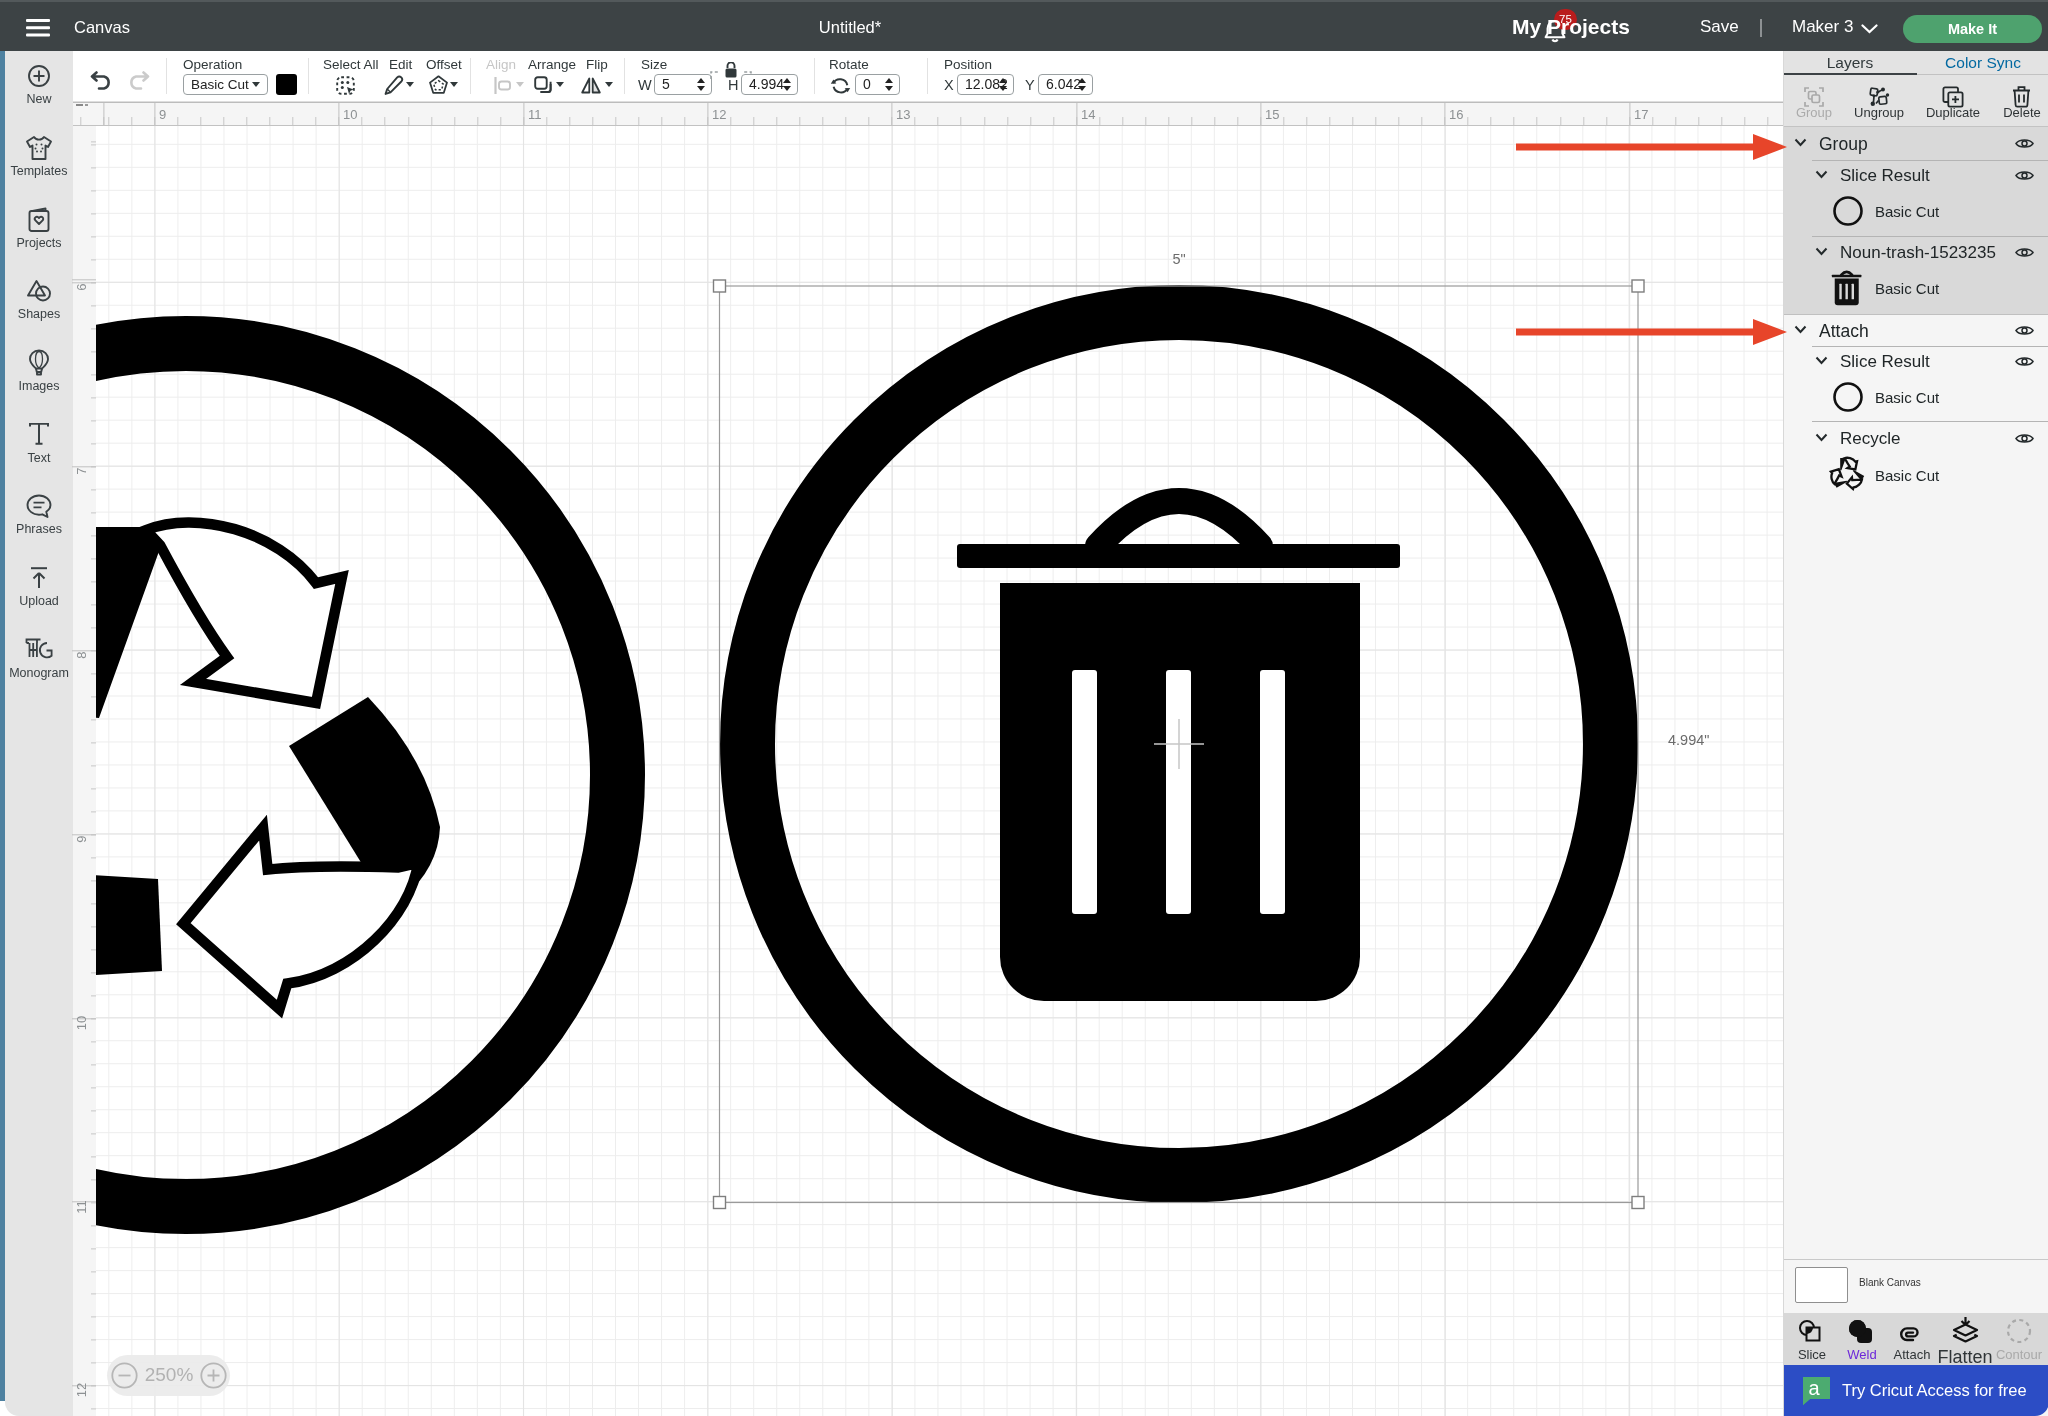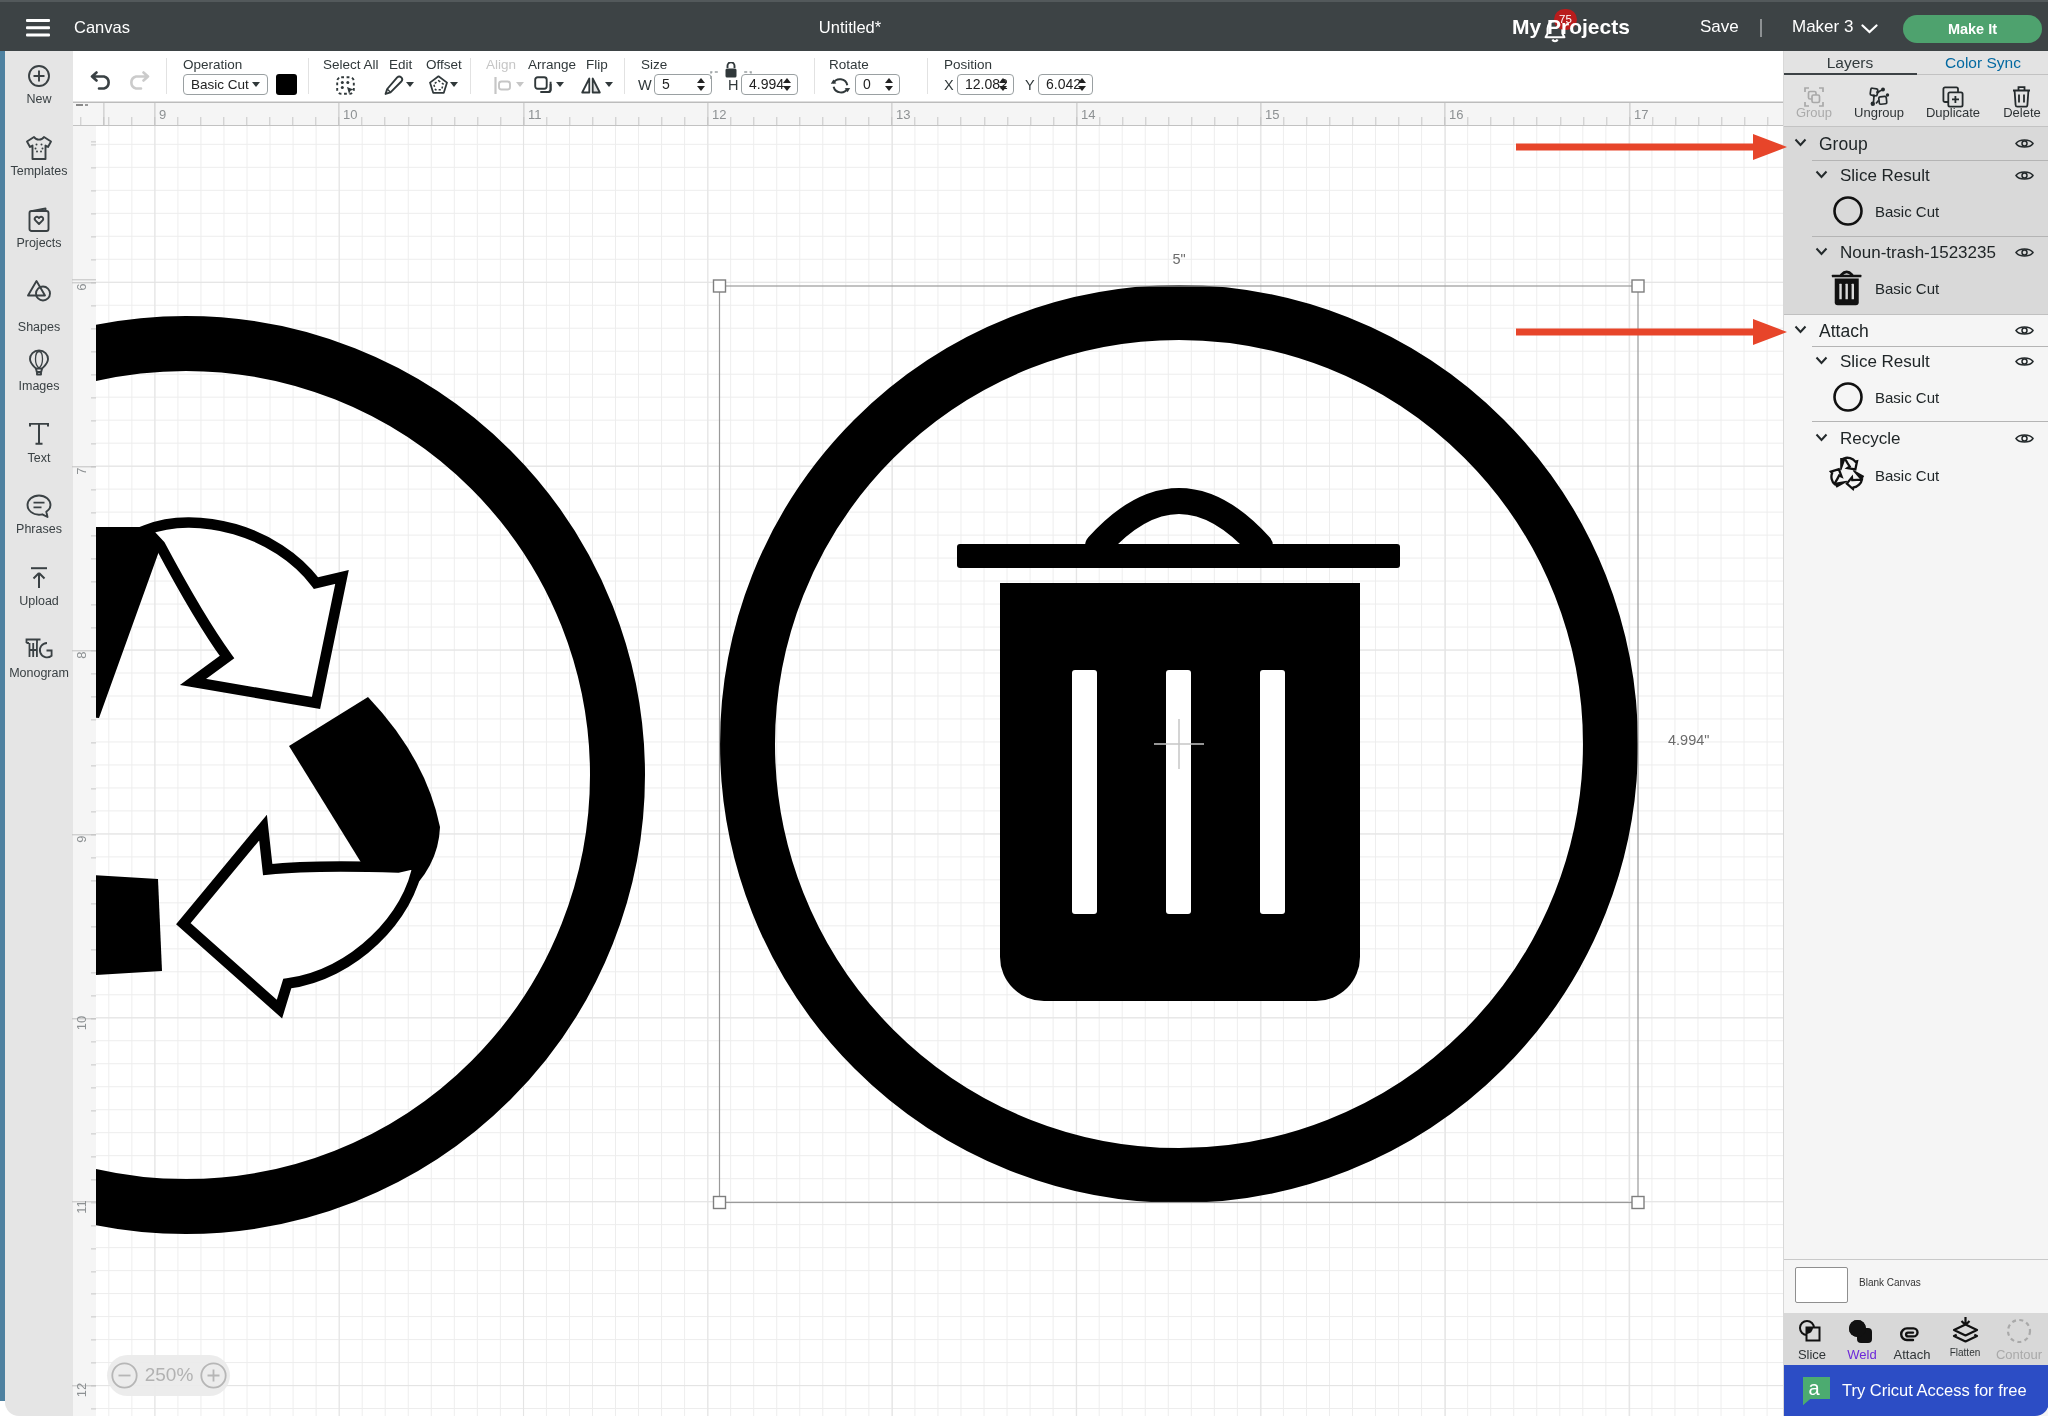--- a/index.html
+++ b/index.html
@@ -58,21 +58,21 @@
   <svg class="abs" style="left:1861px;top:22px" width="17" height="10" viewBox="0 0 17 10">
     <path d="M1.5 1.5 L8.5 8 L15.5 1.5" fill="none" stroke="#fff" stroke-width="2.2" stroke-linecap="round"></path>
   </svg>
   <div class="abs" style="left:1903px;top:13px;width:139px;height:28px;background:#4ea26e;border-radius:14px;color:#fff;font-size:14.5px;font-weight:bold;text-align:center;line-height:28px">Make It</div>
 </div>
 <div class="abs" id="bluestrip"></div>
 <div class="abs" id="sidebar">
   <div class="sideitem" style="top:41px">New</div>
   <div class="sideitem" style="top:113px">Templates</div>
   <div class="sideitem" style="top:185px">Projects</div>
-  <div class="sideitem" style="top:269px">Shapes</div>
+  <div class="sideitem" style="top:256px">Shapes</div>
   <div class="sideitem" style="top:328px">Images</div>
   <div class="sideitem" style="top:400px">Text</div>
   <div class="sideitem" style="top:471px">Phrases</div>
   <div class="sideitem" style="top:543px">Upload</div>
   <div class="sideitem" style="top:615px">Monogram</div>
   <svg class="abs" style="left:22px;top:13px" width="24" height="24" viewBox="0 0 24 24">
     <g fill="none" stroke="#3a4144" stroke-width="1.9">
       <circle cx="12" cy="12" r="10"></circle>
         <path d="M12 6.5 V17.5 M6.5 12 H17.5"></path>
     </g>
@@ -441,21 +441,21 @@
       <path d="M2 15 L13.5 9.5 L25 15 L13.5 20.5 Z"></path>
       <path d="M4.7 19.8 L2 21 L13.5 26.5 L25 21 L22.3 19.8"></path>
     </g>
   </svg>
   <svg class="abs" style="left:222px;top:1267px" width="26" height="26" viewBox="0 0 26 26">
     <circle cx="13" cy="13" r="11" fill="none" stroke="#a9a9a9" stroke-width="2.2" stroke-dasharray="4 3.4"></circle>
   </svg>
   <div class="abs" style="left:0px;top:1296px;width:56px;text-align:center;font-size:13px;color:#2f3436">Slice</div>
   <div class="abs" style="left:50px;top:1296px;width:56px;text-align:center;font-size:13px;color:#6d28d9">Weld</div>
   <div class="abs" style="left:100px;top:1296px;width:56px;text-align:center;font-size:13px;color:#2f3436">Attach</div>
-  <div class="abs" style="left:153px;top:1296px;width:56px;text-align:center;font-size:10px;color:#2f3436">Flatten</div>
+  <div class="abs" style="left:153px;top:1296px;width:56px;text-align:center;font-size:18px;color:#2f3436">Flatten</div>
   <div class="abs" style="left:207px;top:1296px;width:56px;text-align:center;font-size:13px;color:#a9a9a9">Contour</div>
   <div class="abs" style="left:0;top:1314px;width:265px;height:51px;background:#2c4dc5;border-bottom-right-radius:14px">
     <svg class="abs" style="left:16px;top:10px" width="33" height="33" viewBox="0 0 33 33">
       <path d="M3 2 L30 2 A0 0 0 0 1 30 2 L30 24 L10 24 L3 30 Z" fill="#4cab70"></path>
       <path d="M3 2 H30 V24 H10 L3 30 Z" fill="#4cab70"></path>
       <text x="14" y="19.5" font-size="20" fill="#fff" font-family="Liberation Sans" text-anchor="middle">a</text>
     </svg>
     <div class="abs" style="left:58px;top:0;width:200px;height:51px;line-height:50px;font-size:16.5px;color:#fff">Try Cricut Access for free</div>
   </div>
 </div>

